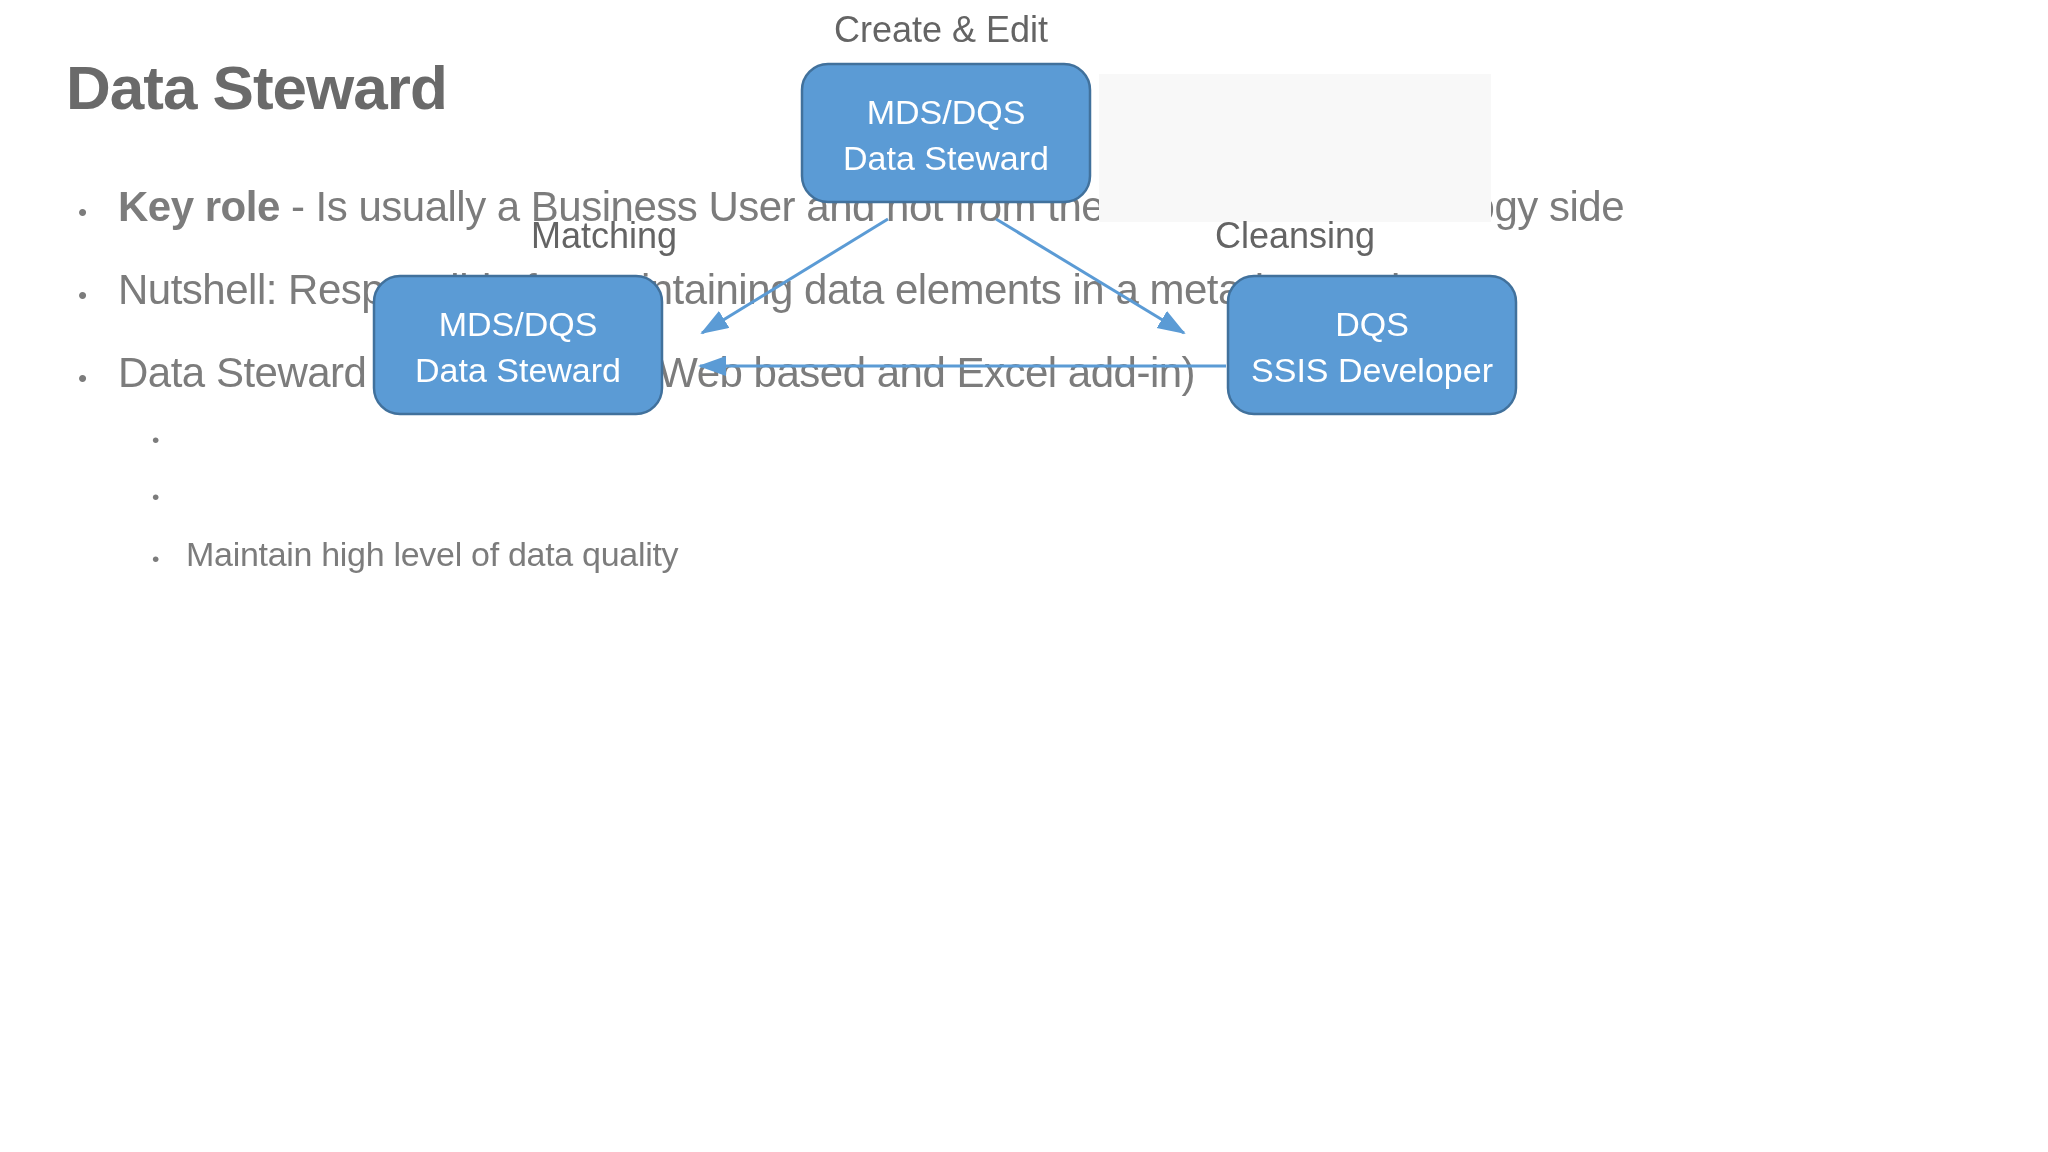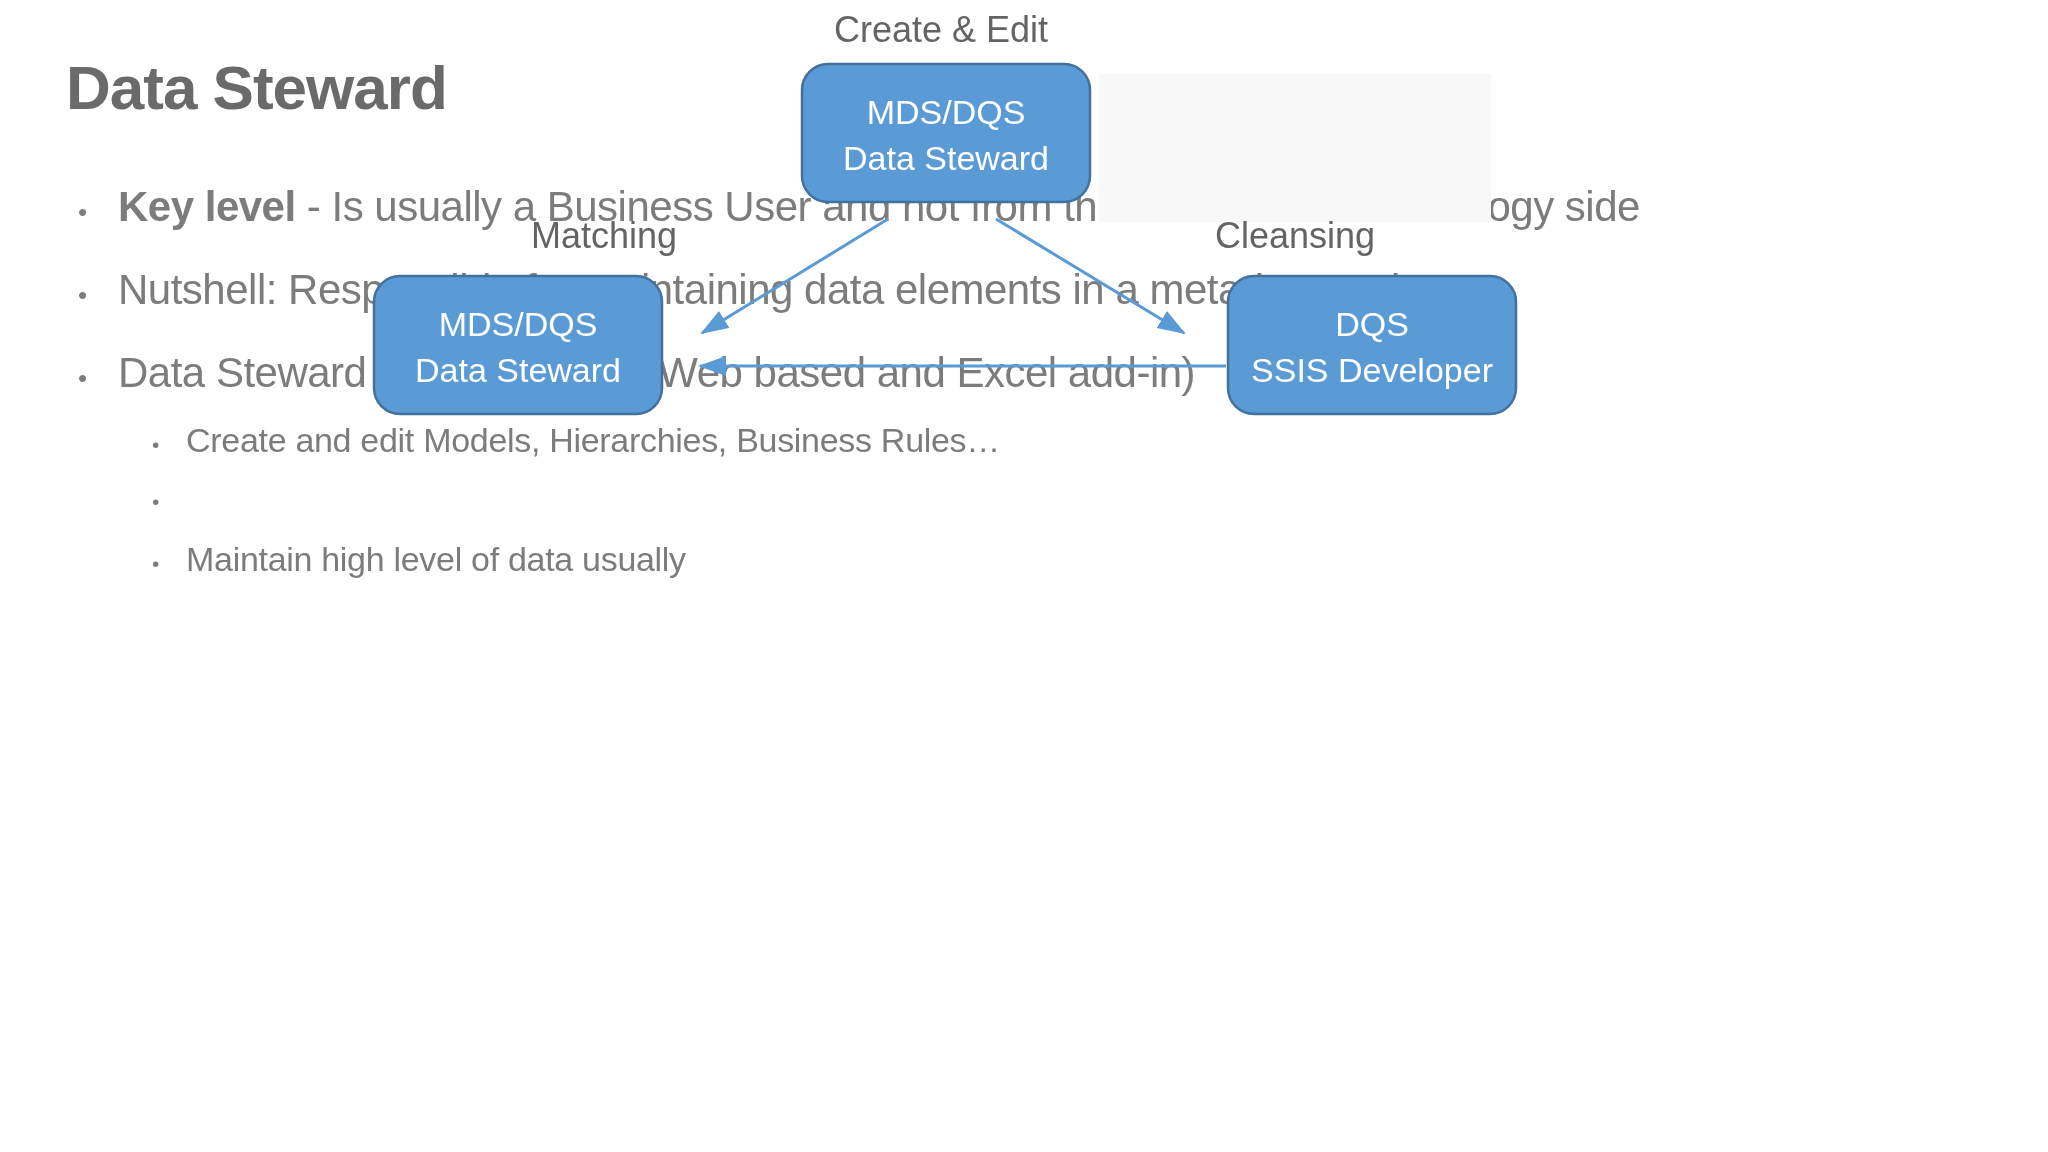--- a/index.html
+++ b/index.html
@@ -44,40 +44,39 @@
 </head>
 <body>
 
 <div class="slide">
 
   <div class="title">Data Steward</div>
 
   <div class="bullets">
       <div class="row l1">
       <span class="dot">•</span>
-      <span class="txt"><b>Key level</b><span class="rest"> - Is usually a Business User and not from the Information Technology side</span></span>
+      <span class="txt"><b>Key role</b><span class="rest"> - Is usually a Business User and not from the Information Technology side</span></span>
     </div>
       <div class="row l1">
       <span class="dot">•</span>
       <span class="txt"><b></b><span class="rest">Nutshell: Responsible for maintaining data elements in a metadata registry…</span></span>
     </div>
       <div class="row l1">
       <span class="dot">•</span>
       <span class="txt"><b></b><span class="rest">Data Steward -&gt; MDS Client (Web based and Excel add-in)</span></span>
     </div>
       <div class="row l2">
       <span class="dot">•</span>
-      <span class="txt"><b></b><span class="rest">Create and edit Models, Hierarchies, Business Rules…</span></span>
     </div>
       <div class="row l2">
       <span class="dot">•</span>
     </div>
       <div class="row l2">
       <span class="dot">•</span>
-      <span class="txt"><b></b><span class="rest">Maintain high level of data usually</span></span>
+      <span class="txt"><b></b><span class="rest">Maintain high level of data quality</span></span>
     </div>
     </div>
 
   <svg class="diagram-svg" width="2048" height="592" viewBox="0 560 2048 592" xmlns="http://www.w3.org/2000/svg">
     <defs>
       <marker id="arrowhead" markerUnits="userSpaceOnUse" markerWidth="30" markerHeight="24" refX="26" refY="10" orient="auto">
         <path d="M0,0 L28,10 L0,20 z" fill="#5B9BD5"></path>
       </marker>
     </defs>
 

